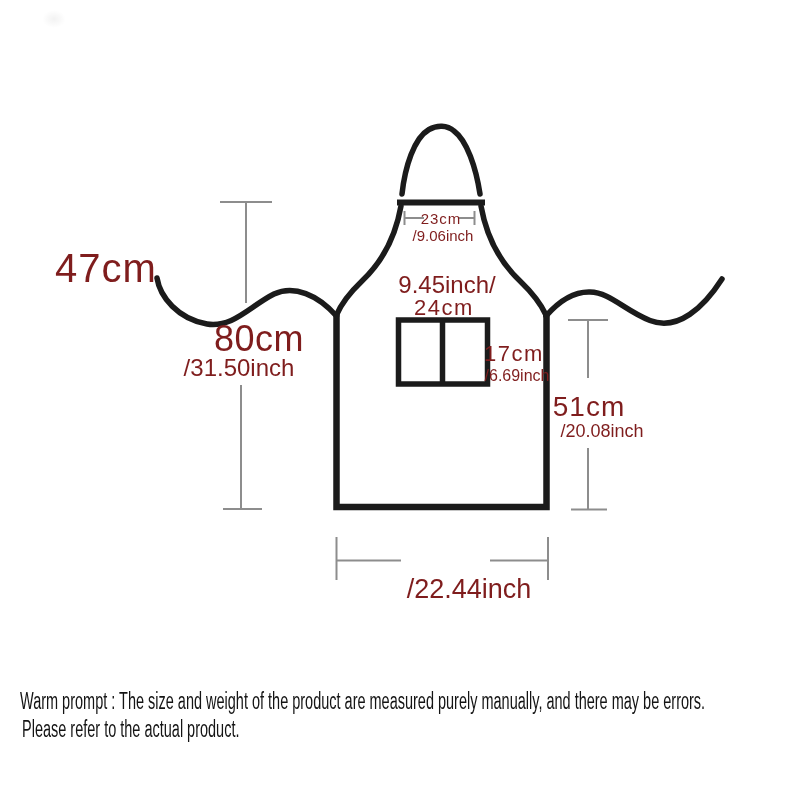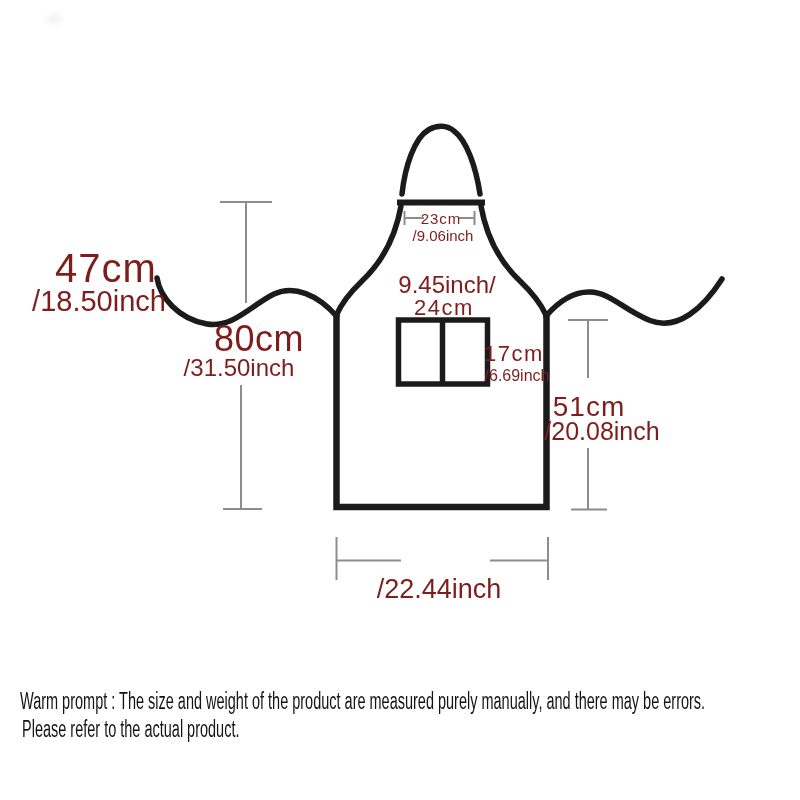--- a/index.html
+++ b/index.html
@@ -57,35 +57,34 @@
     <path class="gry" d="M 458,218 H 474.5"></path>
     <path class="gry" d="M 474.5,211 V 225"></path>
 
     <path class="gry" d="M 336.5,537 V 580"></path>
     <path class="gry" d="M 337,560.5 H 401"></path>
     <path class="gry" d="M 490,560.5 H 548"></path>
     <path class="gry" d="M 548,537 V 580"></path>
   </svg>
 
   <div class="lbl" style="left:106px;top:268px;font-size:40px;letter-spacing:1px;">47cm</div>
-  <div class="lbl" style="left:99px;top:301px;font-size:29px;">/18.50inch</div>
 
   <div class="lbl" style="left:259px;top:339px;font-size:36px;letter-spacing:0.5px;">80cm</div>
   <div class="lbl" style="left:239px;top:368px;font-size:24px;text-align:center;">/31.50inch</div>
 
   <div class="lbl" style="left:441px;top:218px;font-size:15px;letter-spacing:1px;">23cm</div>
   <div class="lbl" style="left:443px;top:235px;font-size:15px;">/9.06inch</div>
 
   <div class="lbl" style="left:447px;top:285px;font-size:24px;">9.45inch/</div>
   <div class="lbl" style="left:444px;top:308px;font-size:22px;letter-spacing:1.5px;text-align:right;">24cm</div>
 
   <div class="lbl" style="left:514px;top:354px;font-size:22px;letter-spacing:1.5px;">17cm</div>
   <div class="lbl" style="left:517px;top:376px;font-size:16px;">/6.69inch</div>
 
   <div class="lbl" style="left:589px;top:407px;font-size:28px;letter-spacing:1px;">51cm</div>
-  <div class="lbl" style="left:602px;top:431px;font-size:25px;">/20.08inch</div>
+  <div class="lbl" style="left:602px;top:431px;font-size:18px;">/20.08inch</div>
 
-  <div class="lbl" style="left:439px;top:589px;font-size:27px;">/22.44inch</div>
+  <div class="lbl" style="left:469px;top:589px;font-size:27px;">/22.44inch</div>
 
   <div class="warm" style="left:20px;top:690px;">Warm prompt : The size and weight of the product are measured purely manually, and there may be errors.</div>
   <div class="warm" style="left:22px;top:718px;">Please refer to the actual product.</div>
 
 </div>
 
 </body></html>

